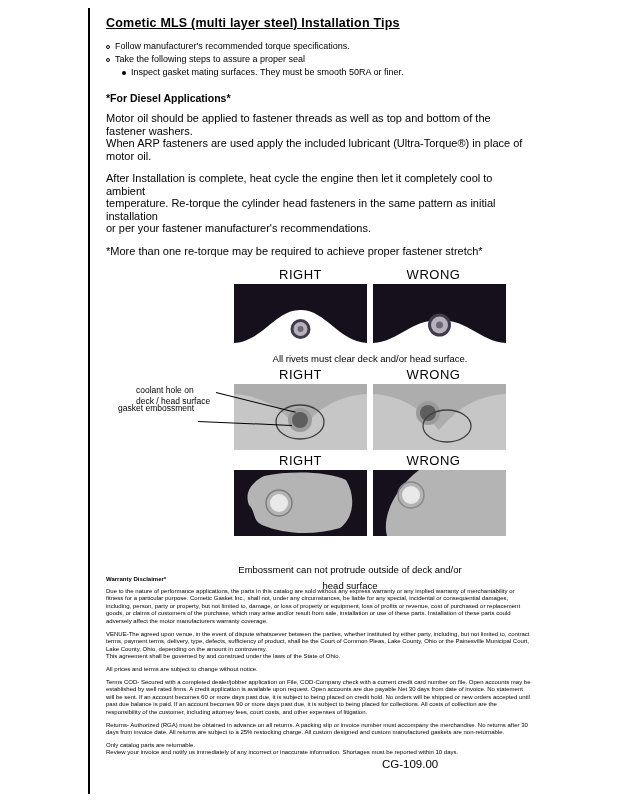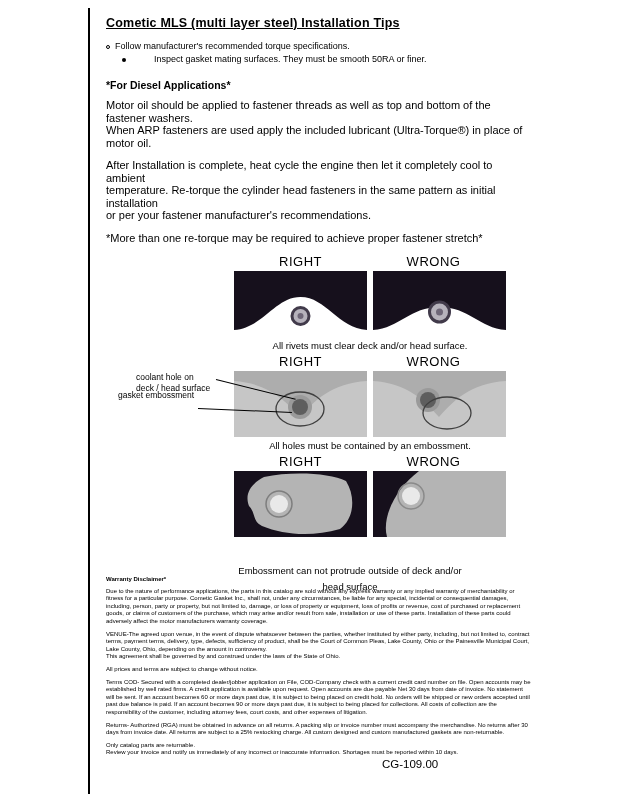--- a/index.html
+++ b/index.html
@@ -8,21 +8,21 @@
   .page { position:absolute; inset:0; background:#fff; overflow:hidden;padding-left:33px; }
   .left-rule { position:absolute; left:88px; top:8px; width:2px; height:786px; background:#000; }
   .content { position:absolute; left:106px; top:16px; width:426px; }
 
   .title { font-size:12.5px; font-weight:bold; text-decoration:underline; margin-bottom:10px; letter-spacing:0.2px; }
 
   .bullet { display:flex; font-size:9px; line-height:13px;text-align:right; }
   .bmark { flex:0 0 auto; margin-right:5px; }
   .circle { width:4px; height:4px; border:1px solid #000; border-radius:50%; display:inline-block; margin-top:4px; }
   .dot { width:4px; height:4px; background:#000; border-radius:50%; display:inline-block; margin-top:4px; }
-  .sub { margin-left:16px;gap:23px; }
+  .sub { margin-left:16px; }
 
   .h2 { font-size:10.5px; font-weight:bold; margin:13px 0 8px; }
   p.body { font-size:11px; line-height:12.5px; margin-bottom:10px; width:424px; }
   .preline { white-space:pre-line; }
 
   .diagrams { margin-left:128px; width:272px; margin-top:10px; }
   .drow { position:relative; margin-bottom:3px; }
   .rw { display:flex; margin-bottom:2px; }
   .rw span { flex:0 0 133px; text-align:center; font-size:13px; letter-spacing:0.5px; }
   .panels { display:flex; gap:6px; }
@@ -49,20 +49,24 @@
 <div class="page">
   <div class="left-rule"></div>
 
   <div class="content">
     <div class="title">Cometic MLS (multi layer steel) Installation Tips</div>
 
     <div>
       <div class="bullet">
         <span class="bmark"><span class="circle"></span></span>
         <span>Follow manufacturer's recommended torque specifications.</span>
+      </div>
+      <div class="bullet">
+        <span class="bmark"><span class="circle"></span></span>
+        <span>Take the following steps to assure a proper seal</span>
       </div>
       <div class="bullet sub">
         <span class="bmark"><span class="dot"></span></span>
         <span>Inspect gasket mating surfaces.  They must be smooth 50RA or finer.</span>
       </div>
     </div>
 
     <div class="h2">*For Diesel Applications*</div>
     <p class="body preline">Motor oil should be applied to fastener threads as well as top and bottom of the fastener washers.
 When ARP fasteners are used apply the included lubricant (Ultra-Torque®) in place of motor oil.</p>
@@ -114,21 +118,20 @@
             <ellipse cx="66" cy="38" rx="24" ry="17" fill="none" stroke="#3f3f3f" stroke-width="1.3"></ellipse>
           </svg>
           <svg class="panel" viewBox="0 0 133 66">
             <rect width="133" height="66" fill="#c6c6c6"></rect>
             <path d="M0,0 H133 V10 C98,12 80,30 66,46 C52,30 34,12 0,10 Z" fill="#adadad"></path>
             <circle cx="55" cy="29" r="12" fill="#9a9a9a"></circle>
             <circle cx="55" cy="29" r="8" fill="#5e5e5e"></circle>
             <ellipse cx="74" cy="42" rx="24" ry="16" fill="none" stroke="#3f3f3f" stroke-width="1.3"></ellipse>
           </svg>
         </div>
-        <div class="caption">All holes must be contained by an embossment.</div>
       </div>
 
       <div class="drow">
         <div class="rw">
           <span>RIGHT</span>
           <span>WRONG</span>
         </div>
         <div class="panels">
           <svg class="panel" viewBox="0 0 133 66">
             <rect width="133" height="66" fill="#16101c"></rect>

